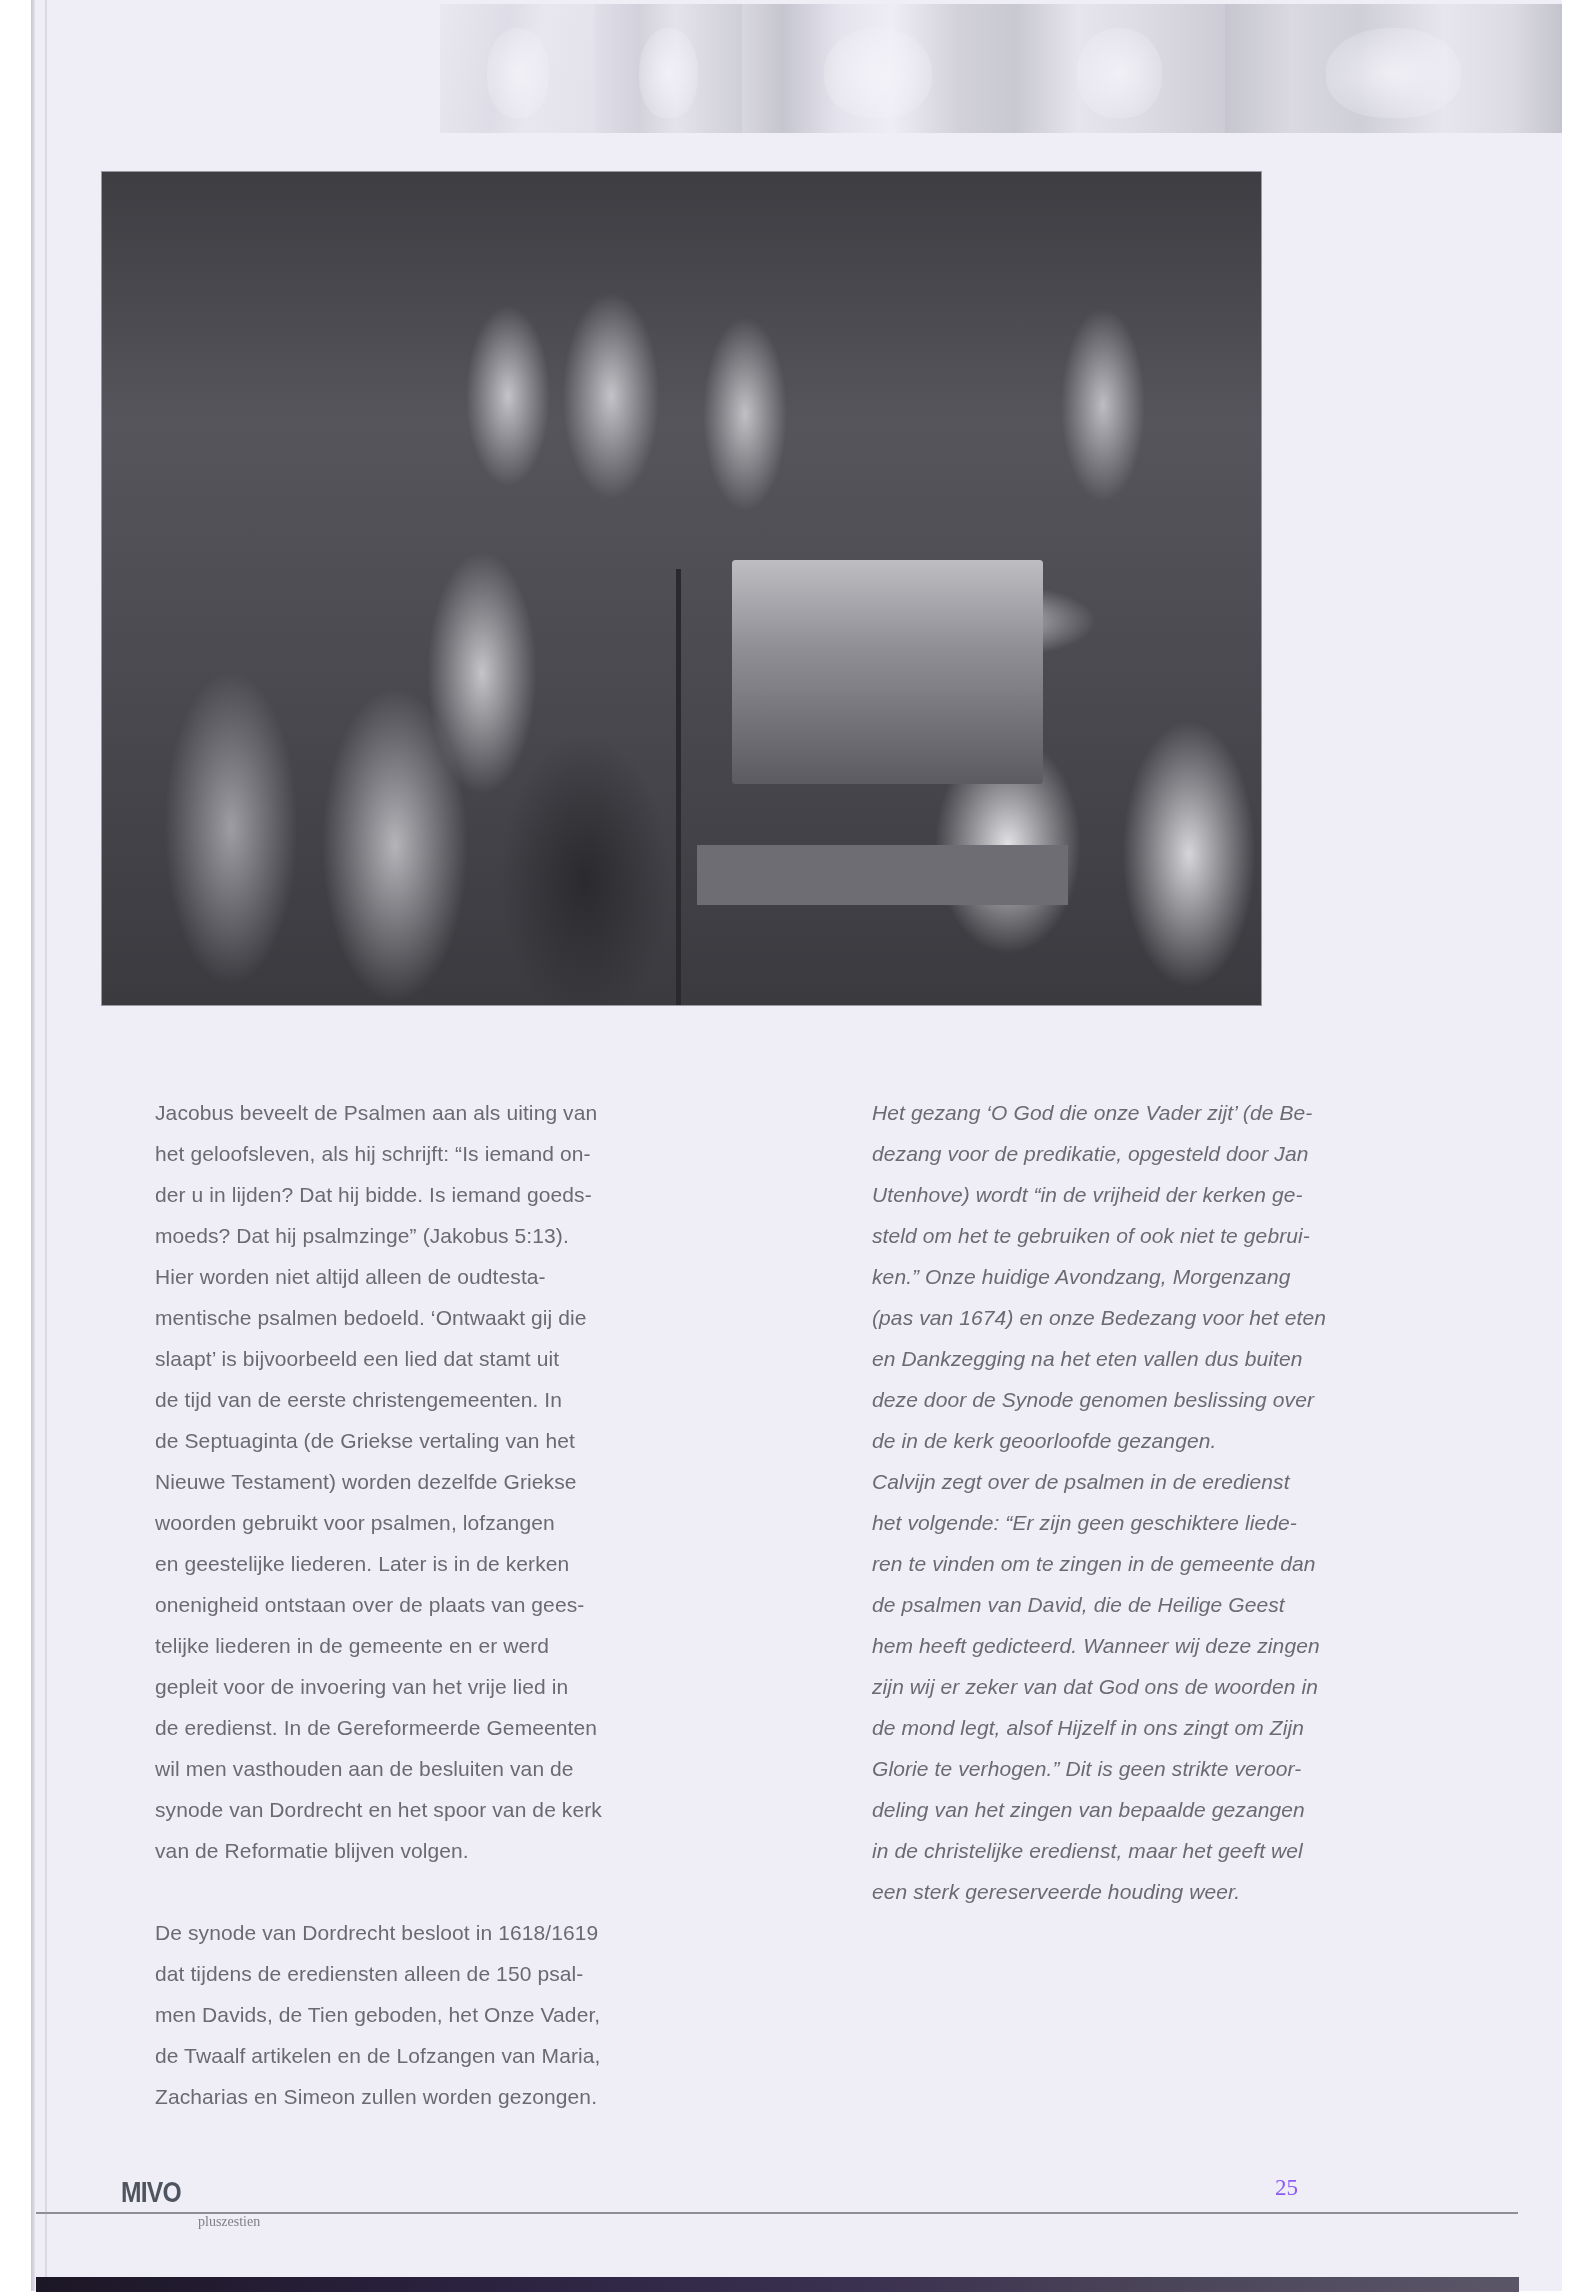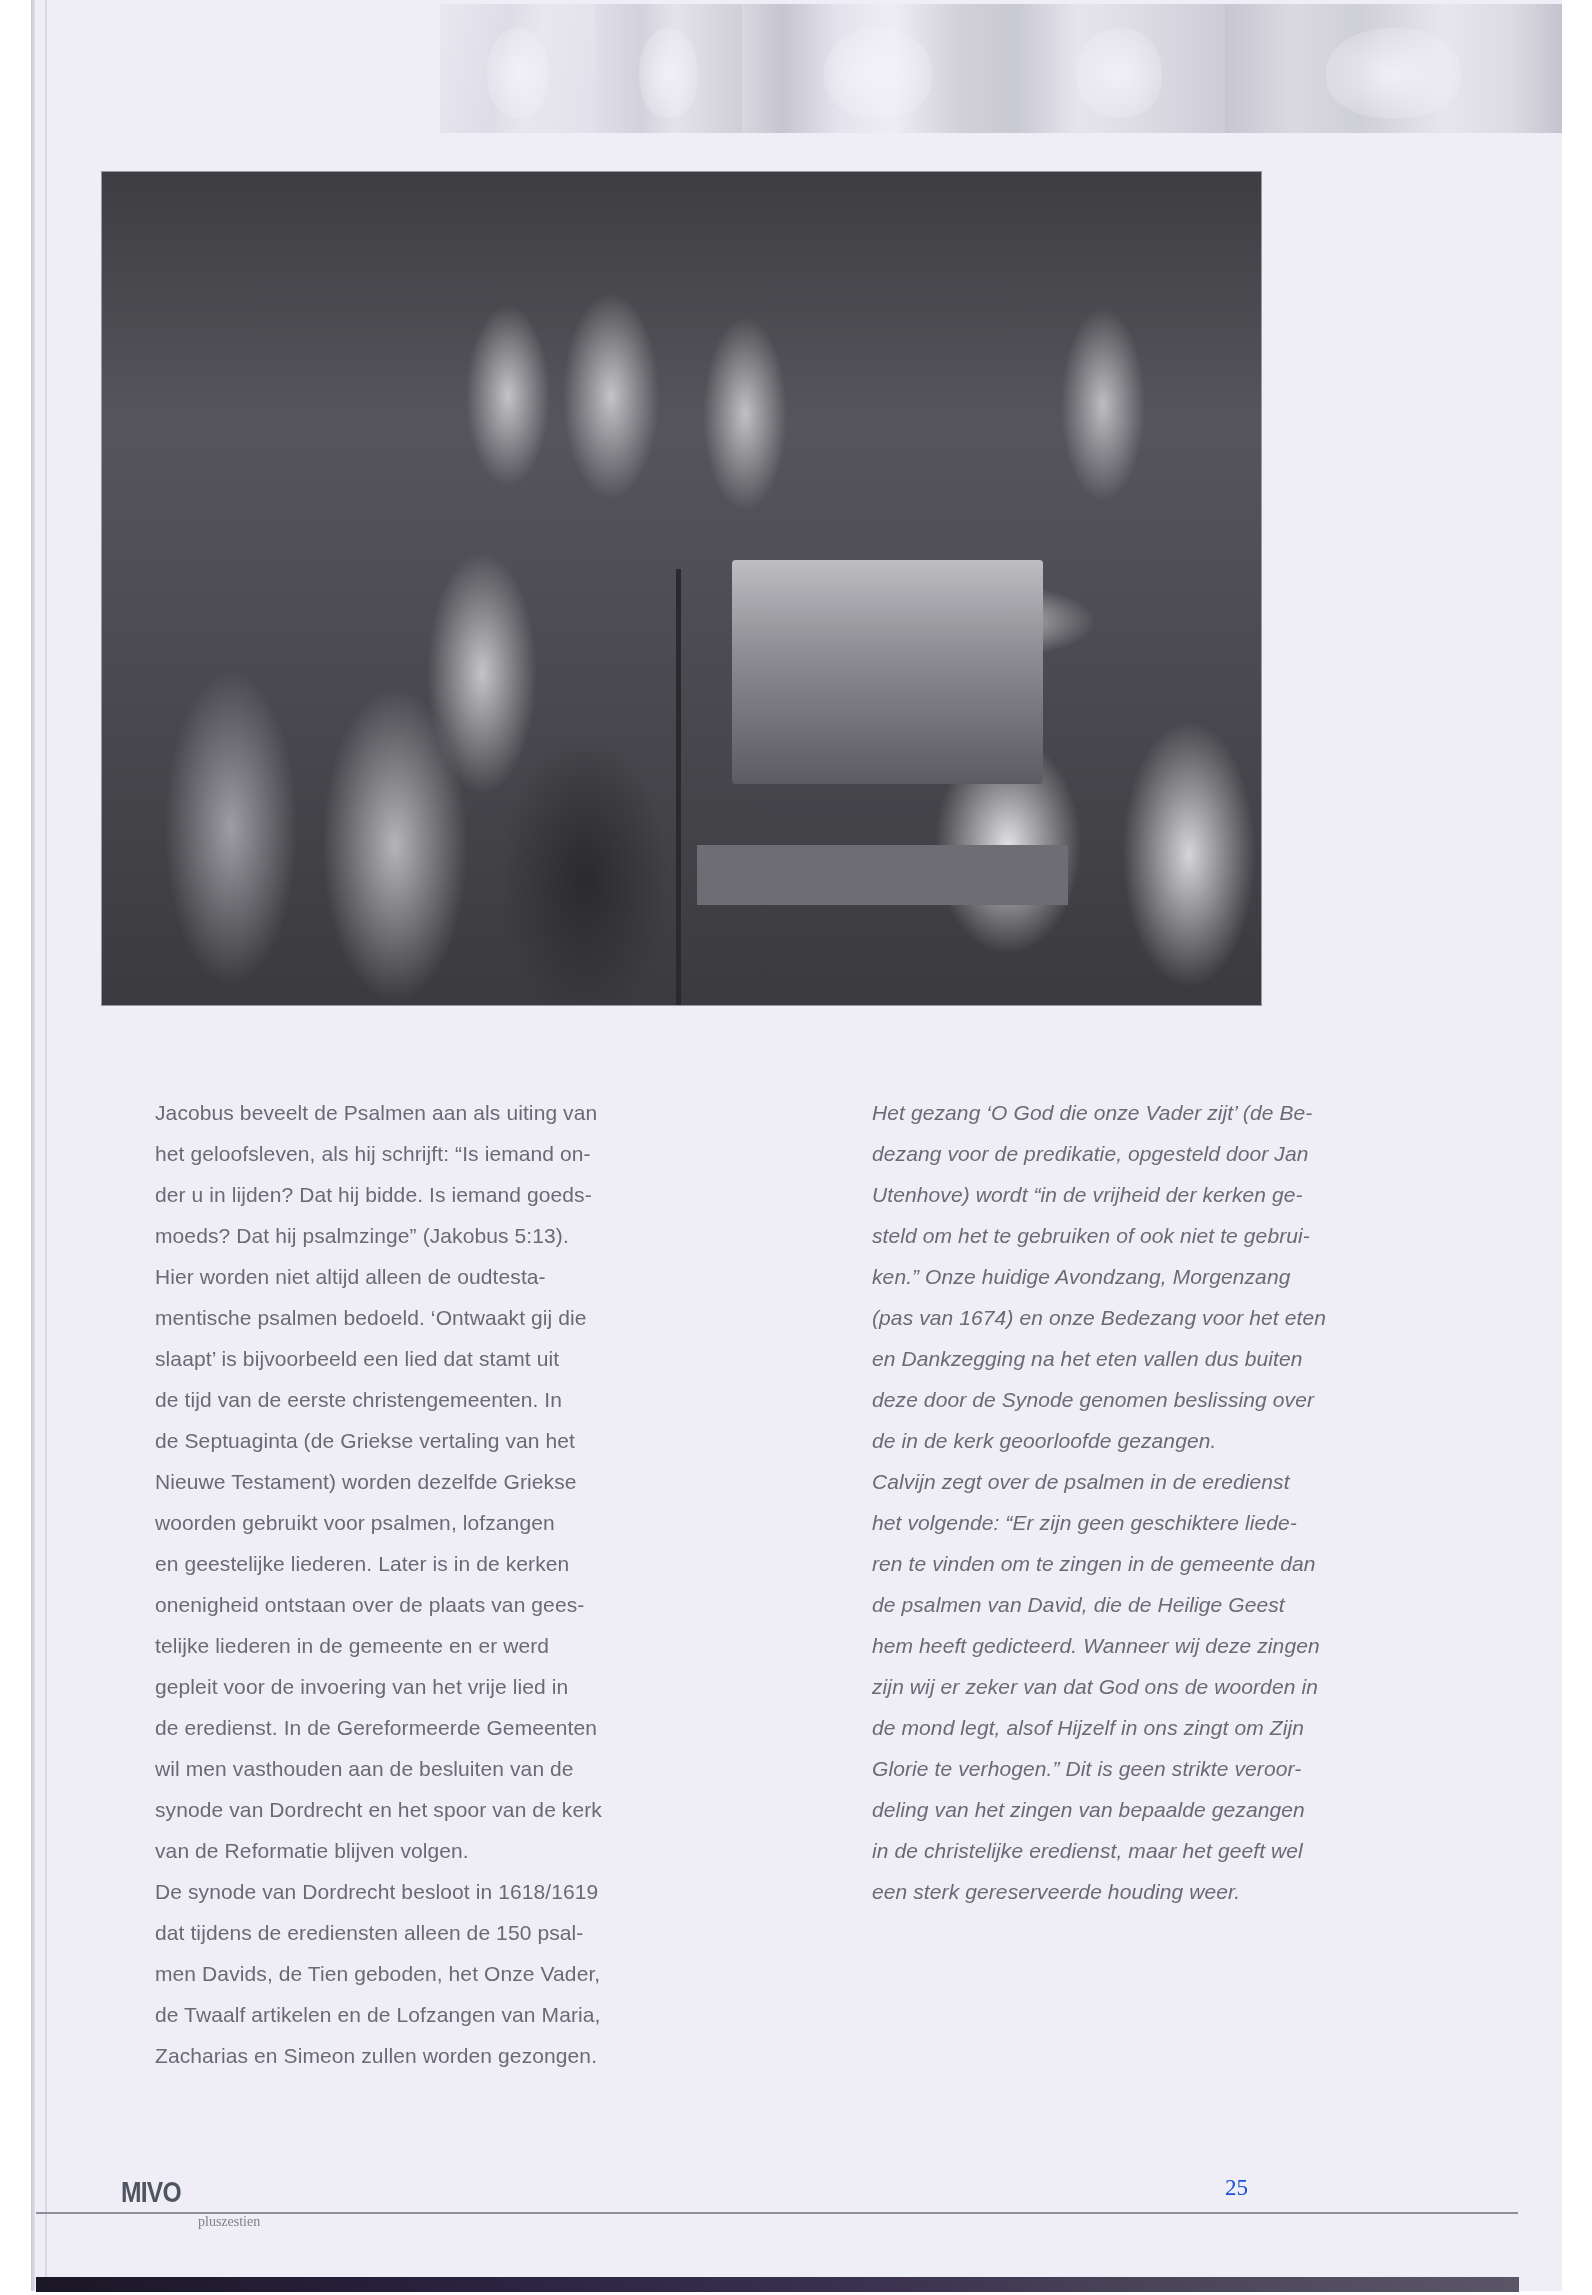--- a/index.html
+++ b/index.html
@@ -73,41 +73,41 @@
 
   
   .col {
     position: absolute; top: 1092px; width: 621px;
     font-size: 21px; line-height: 41px; color: #6b6a74;
     letter-spacing: 0.1px;
   }
   .col-left { left: 155px; }
   .col-right { left: 872px; width: 630px; font-style: italic; }
   .para { margin: 0; white-space: pre-line; }
-  .para + .para.gap { }
+  .para + .para.gap { margin-top: 41px; }
 
   
   .footer-line {
     position: absolute; left: 36px; top: 2212px; width: 1482px; height: 1.7px;
     background: #8f8e98;
   }
   .logo {
     position: absolute; left: 121px; top: 2176px;
     font-size: 29px; font-weight: bold; color: #4f5560; letter-spacing: -0.9px;
     font-family: "Liberation Sans Narrow", "Liberation Sans", sans-serif;
     transform: scaleX(0.85); transform-origin: left;
   }
   .logo-sub {
     position: absolute; left: 198px; top: 2214px;
     font-size: 14px; color: #80808a;
     font-family: "Liberation Serif", serif;
   }
   .page-number {
-    position: absolute; left: 1225px; top: 2175px;
-    font-size: 23px; color: #1d4ed8;
+    position: absolute; left: 1275px; top: 2175px;
+    font-size: 23px; color: #8b5cf6;
     font-family: "Liberation Serif", serif;
   }
   .bottom-strip {
     position: absolute; left: 36px; top: 2277px; width: 1483px; height: 14.7px;
     background: linear-gradient(90deg, #1c1726 0%, #2b2240 30%, #3a3050 55%, #4a4458 75%, #5a5668 100%);
   }
 </style>
 </head>
 <body>
 

